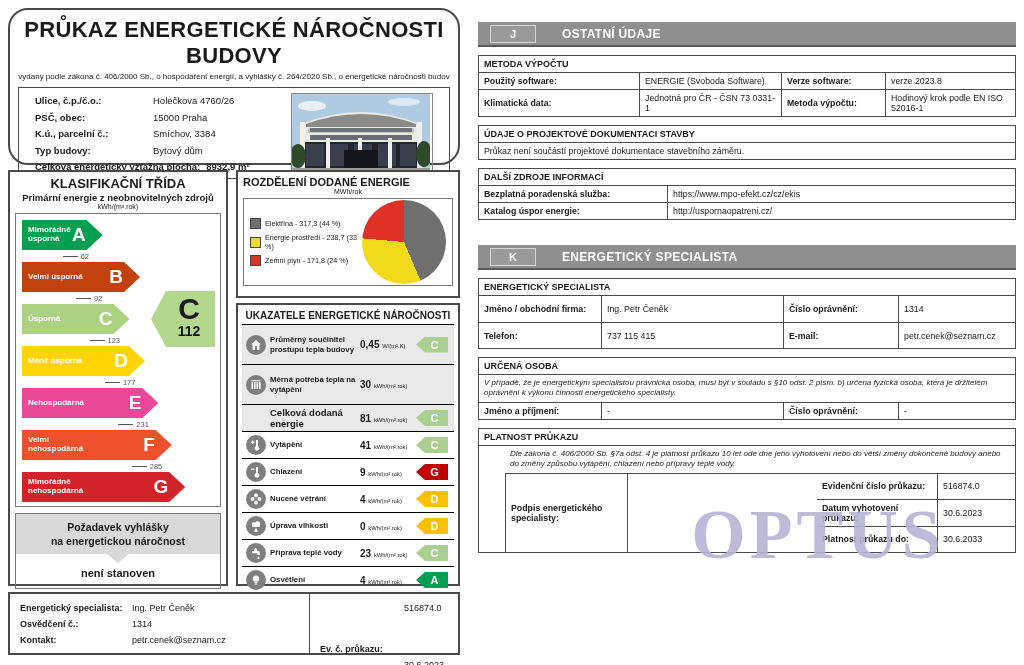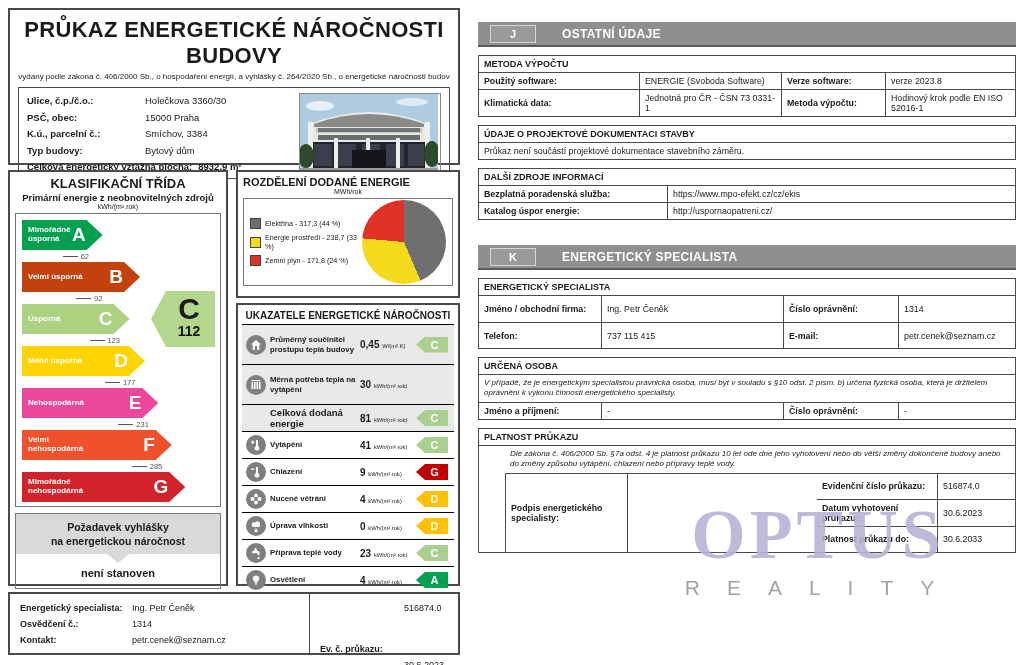--- a/index.html
+++ b/index.html
@@ -1,24 +1,24 @@
 <!DOCTYPE html>
 <html><head>
 <meta charset="utf-8">
 <style>
   html,body{margin:0;padding:0;background:#fff;}
   .page{position:relative;width:1024px;height:665px;background:#fff;overflow:hidden;
         font-family:"Liberation Sans",sans-serif;color:#1a1a1a;}
   .panel{position:absolute;border:2px solid #4a4a4a;background:#fff;box-sizing:border-box;}
 
   
-  .title-box{left:8px;top:8px;width:452px;height:157px;padding:5px 8px;}
+  .title-box{left:8px;top:8px;width:452px;height:157px;padding:5px 8px;border-radius:20px;}
   .doc-title{font-size:22px;font-weight:bold;text-align:center;letter-spacing:.3px;margin-top:2px;}
   .doc-sub{font-size:8px;text-align:center;margin-top:3px;color:#222;}
-  .info-box{margin-top:6px;border:1px solid #4a4a4a;display:flex;height:92px;box-sizing:border-box;padding:5px 8px;}
+  .info-box{margin-top:6px;border:1px solid #4a4a4a;display:flex;height:92px;box-sizing:border-box;padding:5px 16px;}
   .info-fields{flex:1;}
   .info-row{display:flex;font-size:9.5px;line-height:16.5px;}
   .info-row .lbl{font-weight:bold;width:118px;flex:none;}
   .info-row:last-child .lbl{width:auto;margin-right:6px;}
   .photo-wrap{width:140px;height:82px;flex:none;border:1px solid #888;}
 
   
   .class-panel{left:8px;top:170px;width:220px;height:416px;padding:4px 5px;}
   .cp-title{font-size:13px;font-weight:bold;text-align:center;}
   .cp-sub{font-size:9.5px;font-weight:bold;text-align:center;margin-top:1px;}
@@ -111,21 +111,21 @@
 
 <div class="page">
 
   <div class="panel title-box">
     <div class="doc-title">PRŮKAZ ENERGETICKÉ NÁROČNOSTI BUDOVY</div>
     <div class="doc-sub">vydaný podle zákona č. 406/2000 Sb., o hospodaření energií, a vyhlášky č. 264/2020 Sb., o energetické náročnosti budov</div>
     <div class="info-box">
       <div class="info-fields">
         <div class="info-row">
           <span class="lbl">Ulice, č.p./č.o.:</span>
-          <span>Holečkova 3360/30</span>
+          <span>Holečkova 4760/26</span>
         </div>
         <div class="info-row">
           <span class="lbl">PSČ, obec:</span>
           <span>15000 Praha</span>
         </div>
         <div class="info-row">
           <span class="lbl">K.ú., parcelní č.:</span>
           <span>Smíchov, 3384</span>
         </div>
         <div class="info-row">
@@ -511,16 +511,15 @@
         <div class="c first lbl h2">Datum vyhotovení průkazu:</div>
         <div class="c h2">30.6.2023</div>
         <div class="c first lbl h2">Platnost průkazu do:</div>
         <div class="c h2">30.6.2033</div>
       </div>
     </div>
   </div>
 
   <div class="watermark">
     <div class="wm1">OPTUS</div>
-    <div class="wm2">REALITY</div>
   </div>
 
 </div>
 
 </body></html>

